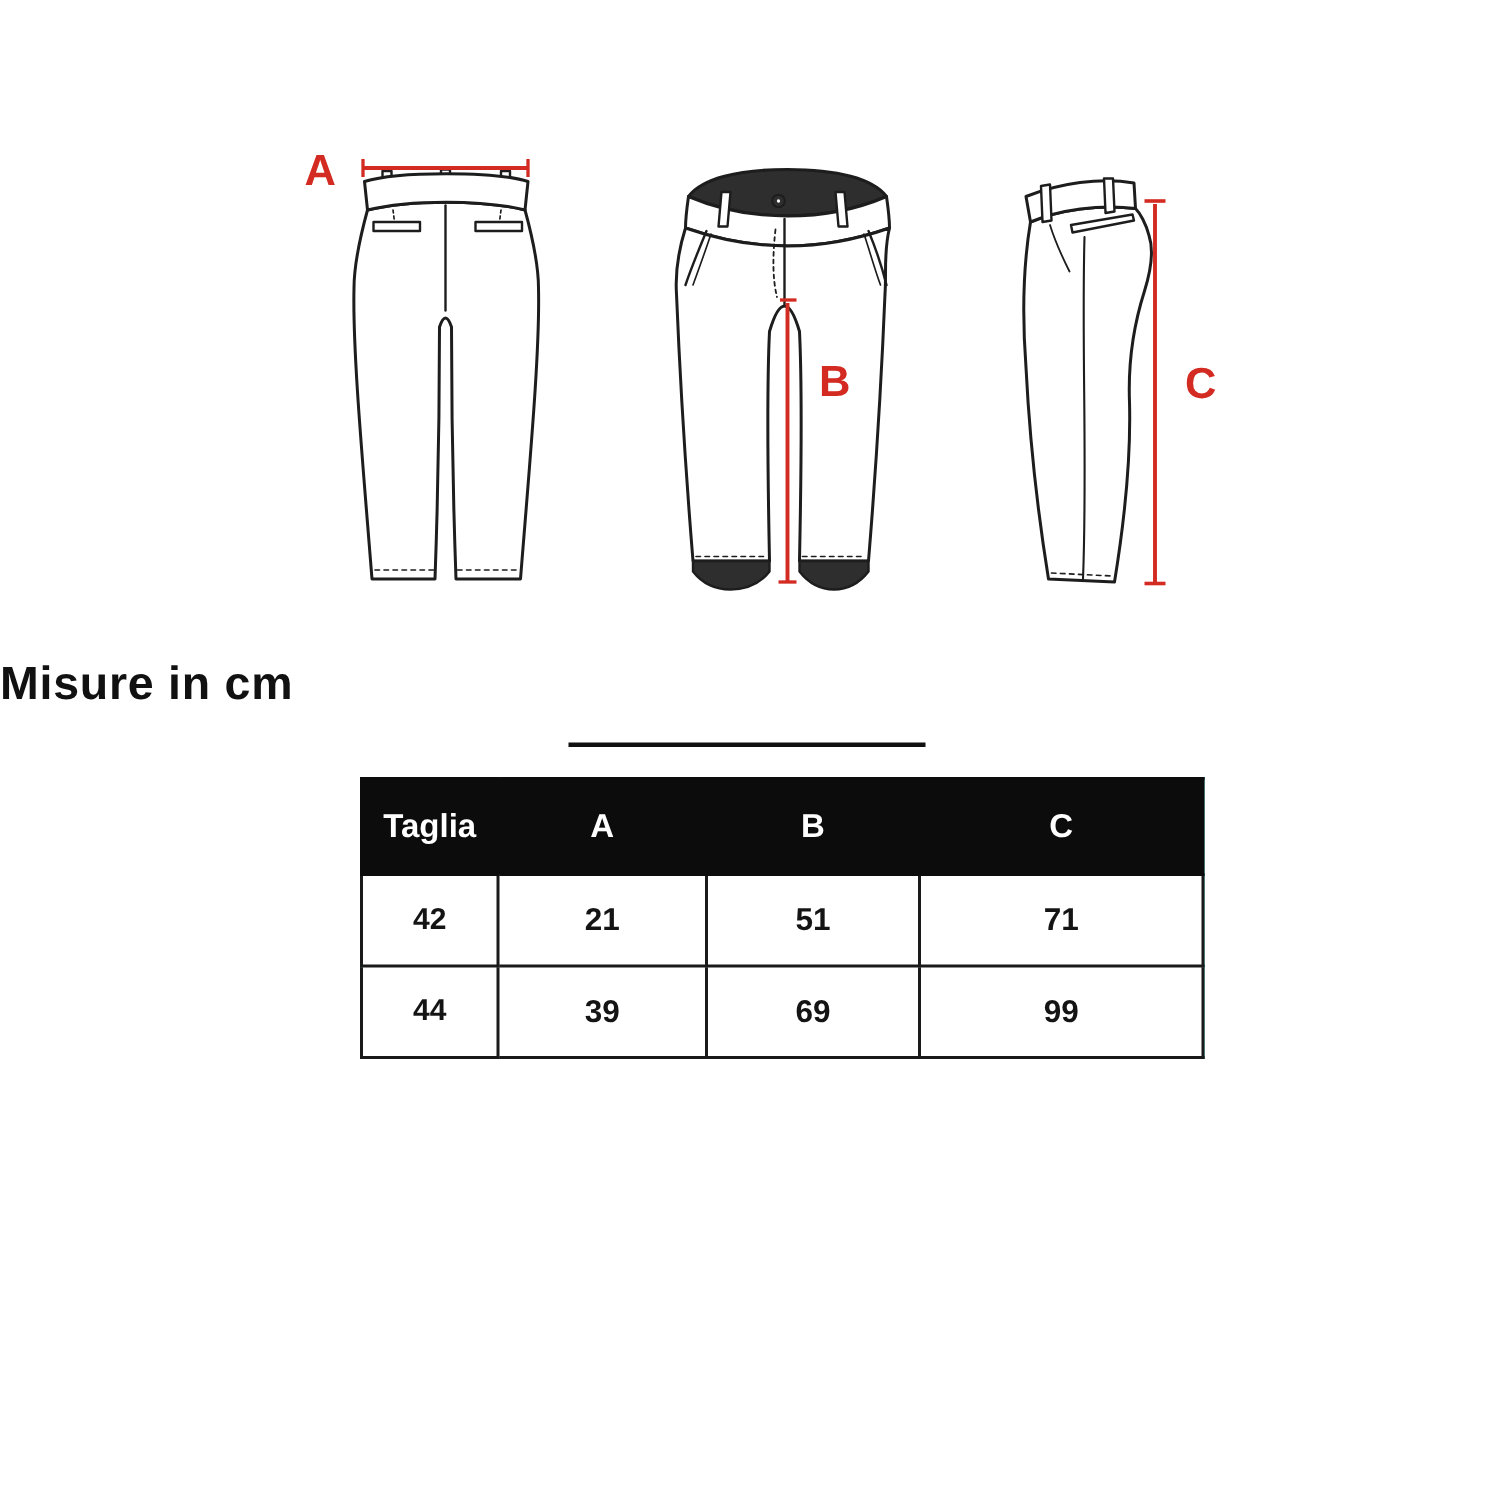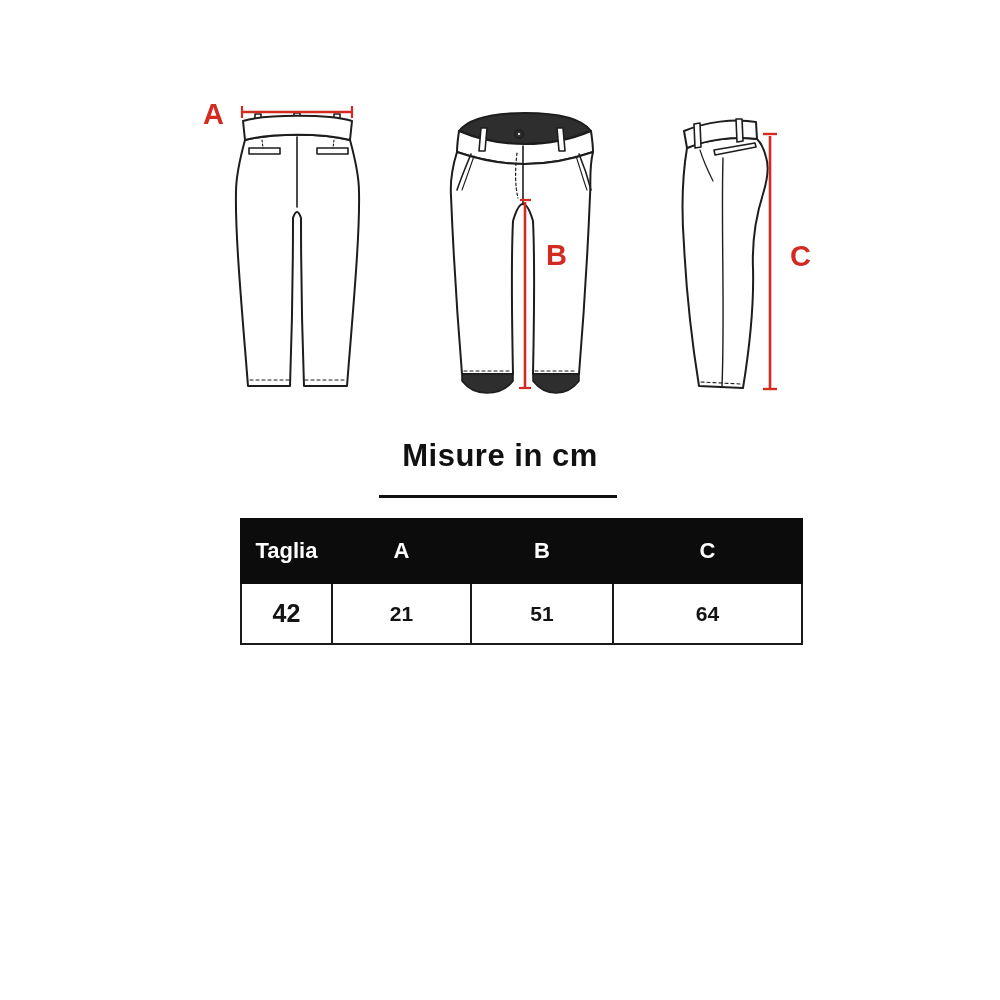--- a/index.html
+++ b/index.html
@@ -9,41 +9,41 @@
   }
   .canvas{position:absolute;inset:0;}
   svg.drawings{position:absolute;left:0;top:0;}
   .measure-letter{
     position:absolute;color:#d32b22;font-weight:800;font-size:29px;line-height:1;
     letter-spacing:0;
   }
   .letter-a{left:203px;top:100px;}
   .letter-b{left:546px;top:241px;}
   .letter-c{left:790px;top:242px;}
-  .title-wrap{position:absolute;left:0;top:438px;width:1000px;text-align:center;}
+  .title-wrap{position:absolute;left:0;top:438px;width:1000px;text-align:left;}
   .title-wrap h1{
     margin:0;font-size:31px;font-weight:800;color:#111111;letter-spacing:0.5px;
   }
   .title-underline{
     position:absolute;left:379px;top:495px;width:238px;height:3px;background:#111111;
   }
   table.size-table{
     position:absolute;left:240px;top:518px;width:561px;
     border-collapse:collapse;table-layout:fixed;background:#14b8a6;
     border:2px solid #1a1a1a;
   }
   table.size-table th{
     background:#0c0c0c;color:#ffffff;font-weight:800;font-size:22px;
     height:62px;text-align:center;border:2px solid #0c0c0c;padding:0;
   }
   table.size-table td{
     border:2px solid #1a1a1a;height:59px;text-align:center;vertical-align:middle;
     font-size:21px;font-weight:700;color:#141414;padding:0;background:#ffffff;
   }
-  table.size-table td.size-cell{font-size:25px;font-weight:800;}
+  table.size-table td.size-cell{font-size:20px;font-weight:800;}
   col.c1{width:91px;} col.c2{width:139px;} col.c3{width:142px;} col.c4{width:189px;}
 </style>
 </head>
 <body>
 
 <div class="canvas">
 
   <svg class="drawings" width="1000" height="430" viewBox="0 0 1000 430">
 
     <g stroke="#1d1d1d" fill="#ffffff" stroke-width="2" stroke-linejoin="round" stroke-linecap="round">
@@ -151,17 +151,23 @@
         <th>A</th>
         <th>B</th>
         <th>C</th>
       </tr>
     </thead>
     <tbody>
       <tr>
         <td class="size-cell">42</td>
         <td>21</td>
         <td>51</td>
-        <td>64</td>
+        <td>71</td>
+      </tr>
+      <tr>
+        <td class="size-cell">44</td>
+        <td>39</td>
+        <td>69</td>
+        <td>99</td>
       </tr>
     </tbody>
   </table>
 </div>
 
 </body></html>

